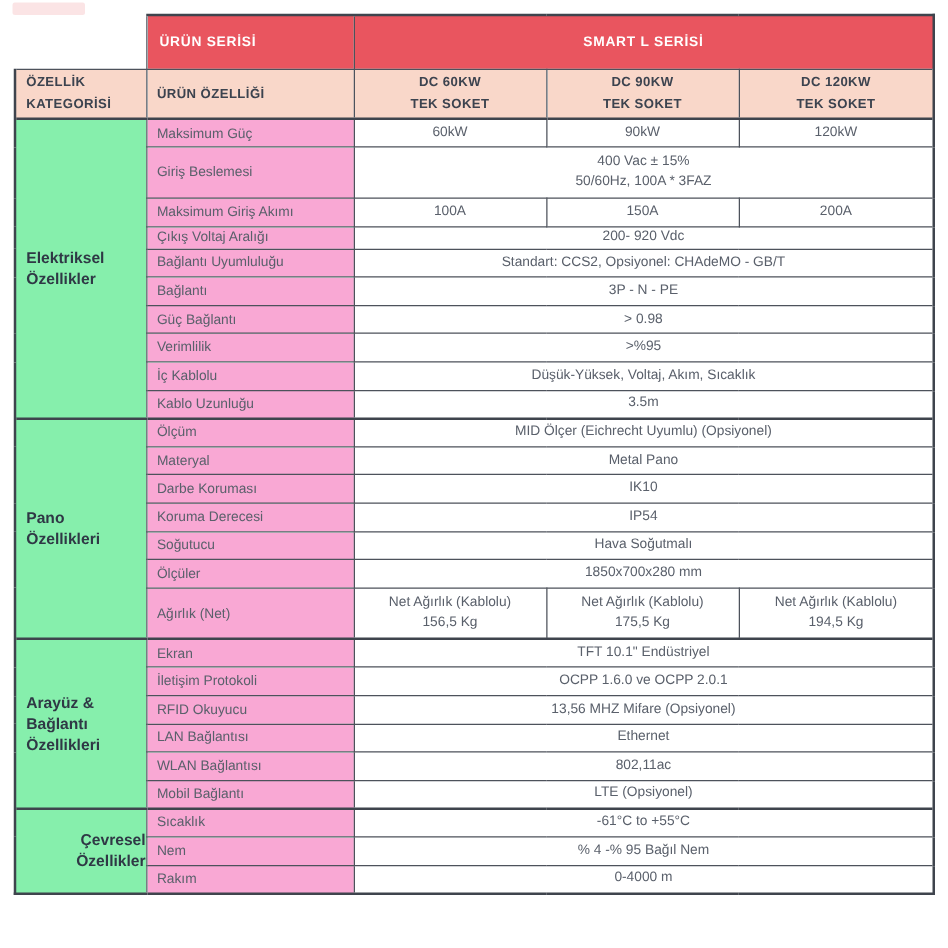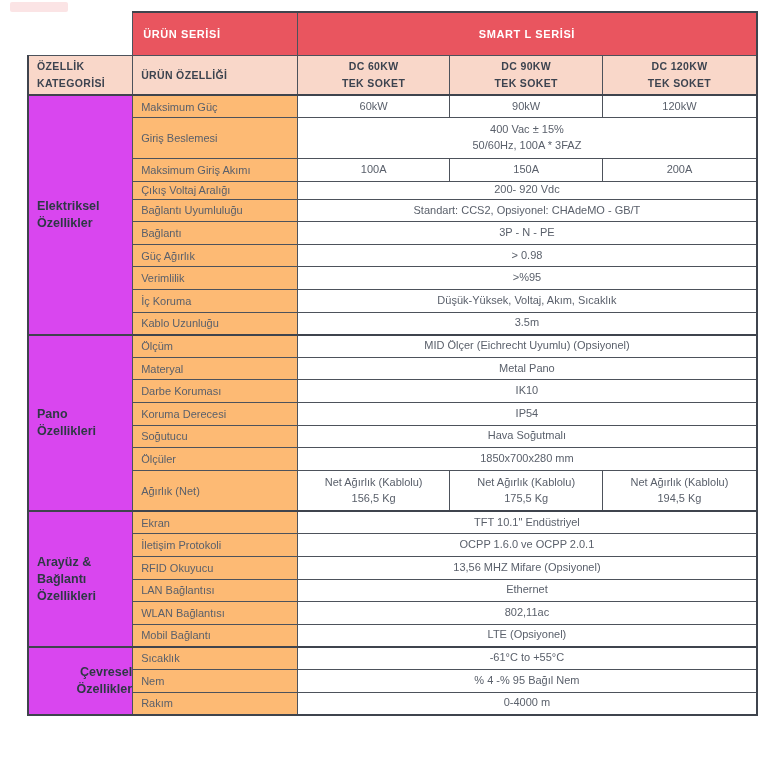--- a/index.html
+++ b/index.html
@@ -11,21 +11,21 @@
     --head-text:#3c434f;
     --cat-text:#2f3845;
   }
   html,body{margin:0;padding:0;background:#ffffff;width:758px;height:758px;overflow:hidden;}
   body{font-family:"Liberation Sans",sans-serif;}
   .watermark{
     position:absolute;left:10px;top:2px;width:58px;height:10px;
     background:rgba(233,85,95,0.16);border-radius:2px;
   }
   table.spec{
-    position:absolute;left:27px;top:11px;
+    position:absolute;left:11px;top:11px;
     border-collapse:collapse;table-layout:fixed;
     font-family:"Liberation Sans",sans-serif;
   }
   td,th{border:1px solid var(--border);padding:0;overflow:hidden;}
   th{font-weight:bold;}
   
   .corner{border:none;background:#ffffff;}
   
   .red{
     background:var(--red);color:#ffffff;font-size:11px;letter-spacing:.6px;
@@ -36,26 +36,26 @@
   
   .pinkcell{
     background:var(--pink);color:var(--head-text);font-size:10.5px;
     letter-spacing:.35px;line-height:1.55;white-space:pre-line;
   }
   .pinkcell.left{text-align:left;padding-left:8px;}
   .pinkcell.center{text-align:center;}
   
   .cat{
     font-weight:bold;color:var(--cat-text);font-size:12.5px;line-height:1.35;
-    text-align:left;padding-left:8px;white-space:pre-line;background:#d946ef;
+    text-align:left;padding-left:8px;white-space:pre-line;background:#86efac;
     border-left:2px solid var(--border-strong);
   }
   .lbl{
     color:var(--text);font-size:11px;text-align:left;
-    padding-left:8px;padding-right:4px;background:#fdba74;
+    padding-left:8px;padding-right:4px;background:#f9a8d4;
   }
   .val{
     color:var(--text);font-size:11px;text-align:center;
     white-space:pre-line;line-height:1.45;background:#ffffff;
   }
   .edge-l{border-left:2px solid var(--border-strong);}
   .edge-r{border-right:2px solid var(--border-strong);}
   tr.sec-top>td,tr.sec-top>th{border-top:2px solid var(--border-strong);}
   tr.row-last>td{border-bottom:2px solid var(--border-strong);}
   td.cat.cat-last{border-bottom:2px solid var(--border-strong);text-align:right;}
@@ -117,29 +117,29 @@
       </tr>
       <tr style="height: 22.6px;">
         <td class="lbl">Bağlantı Uyumluluğu</td>
         <td class="val edge-r" colspan="3">Standart: CCS2, Opsiyonel: CHAdeMO - GB/T</td>
       </tr>
       <tr style="height: 22.6px;">
         <td class="lbl">Bağlantı</td>
         <td class="val edge-r" colspan="3">3P - N - PE</td>
       </tr>
       <tr style="height: 22.6px;">
-        <td class="lbl">Güç Ağırlık</td>
+        <td class="lbl">Güç Bağlantı</td>
         <td class="val edge-r" colspan="3">&gt; 0.98</td>
       </tr>
       <tr style="height: 22.6px;">
         <td class="lbl">Verimlilik</td>
         <td class="val edge-r" colspan="3">&gt;%95</td>
       </tr>
       <tr style="height: 22.6px;">
-        <td class="lbl">İç Koruma</td>
+        <td class="lbl">İç Kablolu</td>
         <td class="val edge-r" colspan="3">Düşük-Yüksek, Voltaj, Akım, Sıcaklık</td>
       </tr>
       <tr style="height: 22.6px;">
         <td class="lbl">Kablo Uzunluğu</td>
         <td class="val edge-r" colspan="3">3.5m</td>
       </tr>
       <tr class="sec-top" style="height: 22.6px;">
         <td class="cat" rowspan="7">Pano
 Özellikleri</td>
         <td class="lbl">Ölçüm</td>

